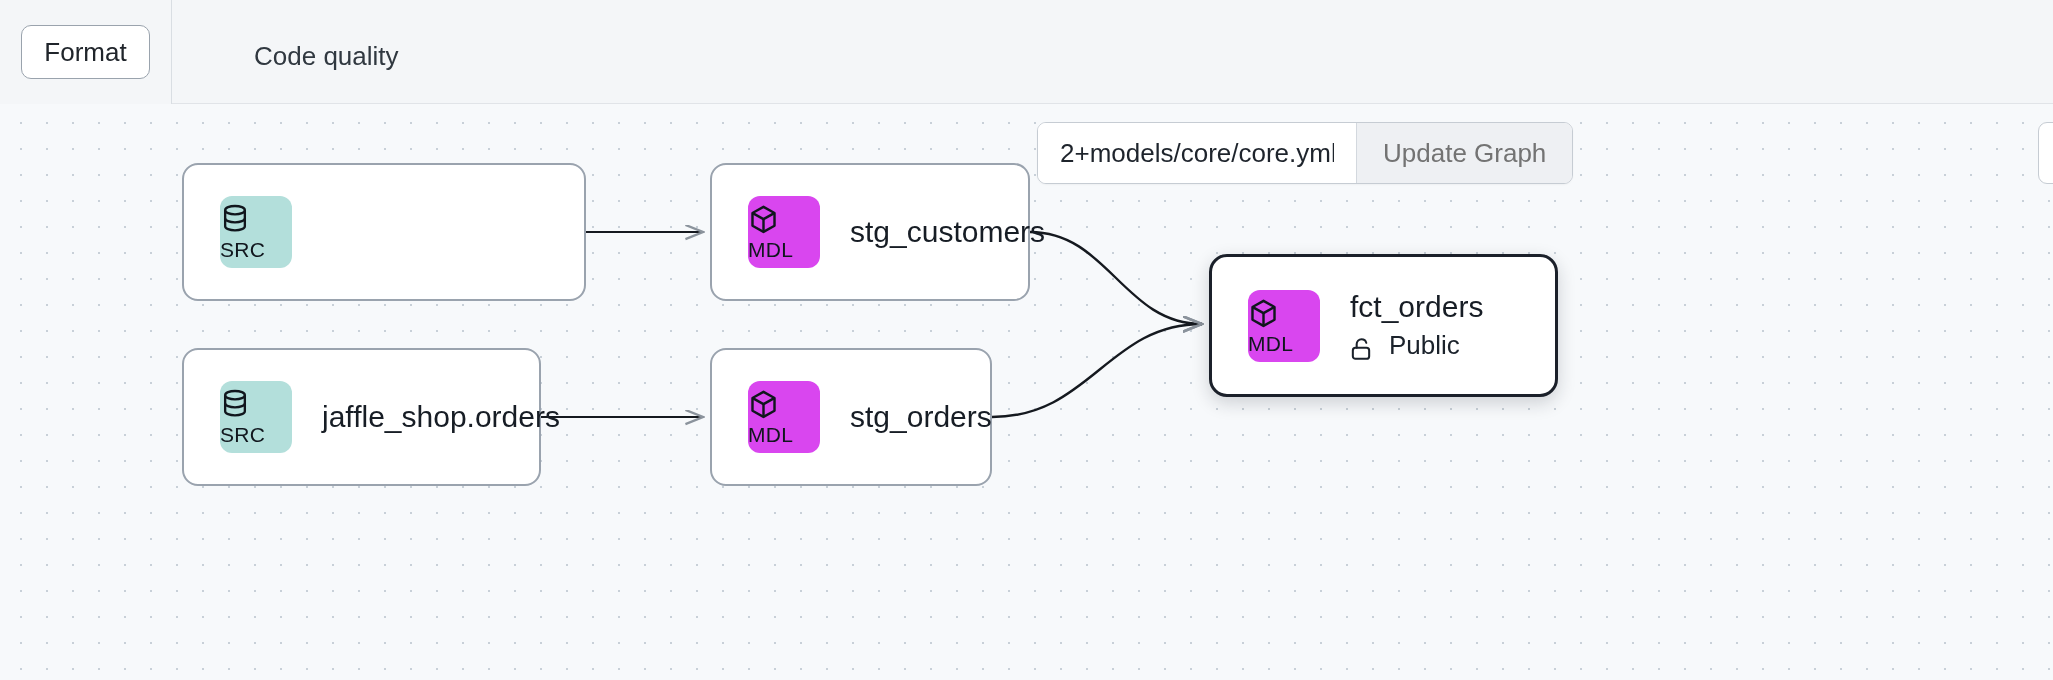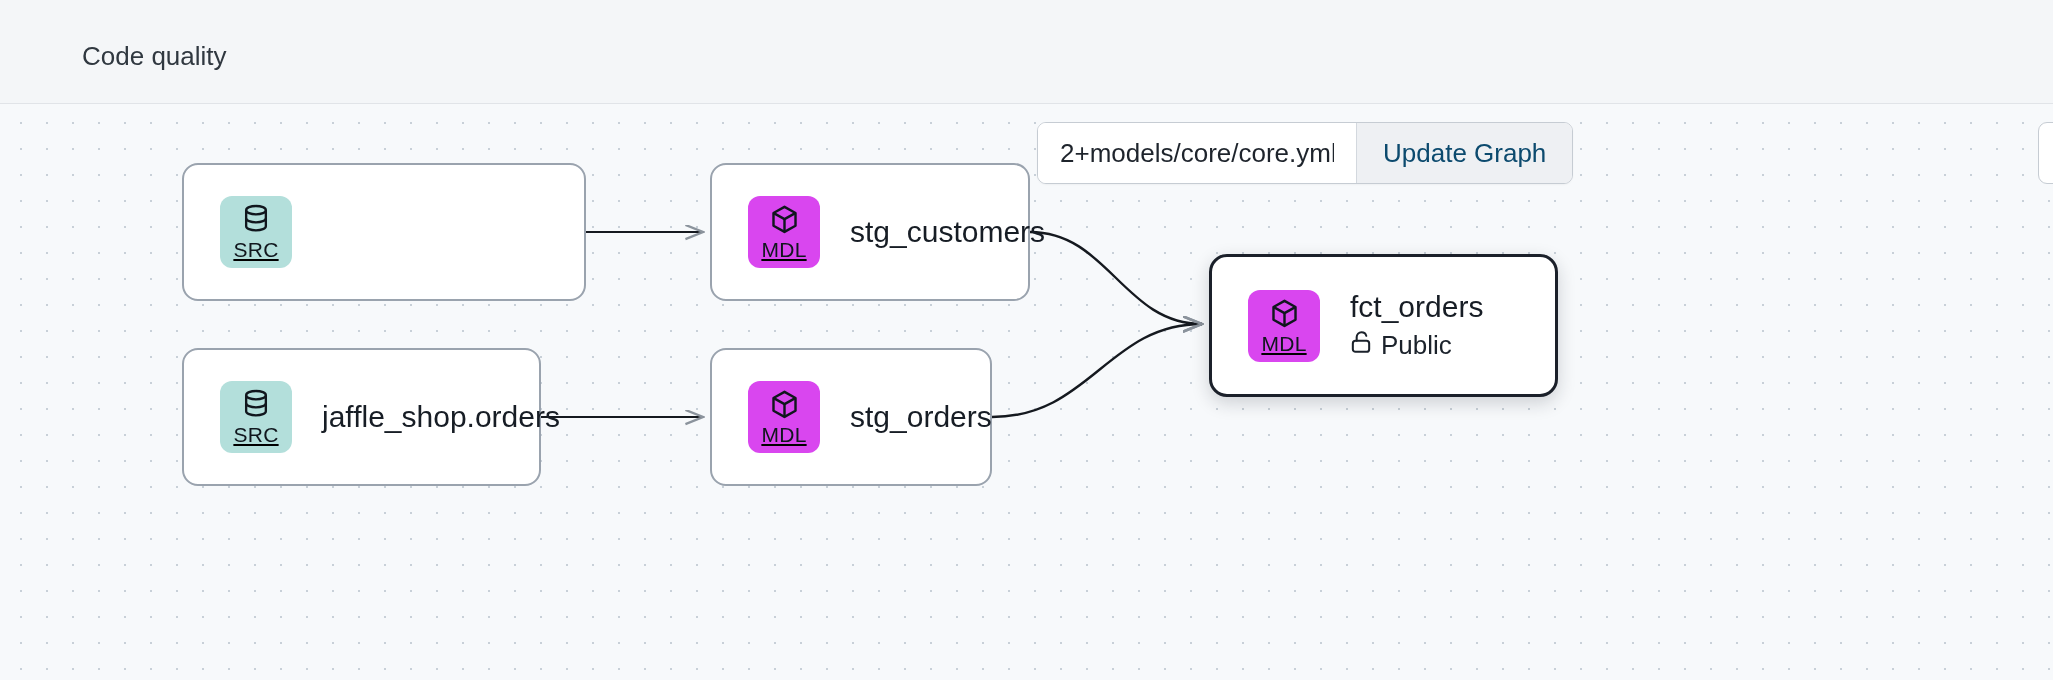--- a/index.html
+++ b/index.html
@@ -93,45 +93,44 @@
   }
   .node.selected {
     border: 3px solid #1b202a;
     box-shadow: 0 6px 18px rgba(20,26,38,0.18);
     border-radius: 18px;
   }
   .badge {
     width: 72px; height: 72px;
     border-radius: 12px;
     display: flex; flex-direction: column;
-    align-items: center; justify-content: center;
+    align-items: flex-start; justify-content: center;
     flex: 0 0 auto;
-    text-decoration: underline;
   }
   .badge.src { background: #b3dfdb; }
   .badge.mdl { background: #d946ef; }
   .badge svg { display: block; }
   .badge-text {
     font-size: 21px;
     color: #10161d;
     line-height: 1;
     margin-top: 3px;
     letter-spacing: 0.3px;
     font-family: "Liberation Sans", sans-serif;
   }
   .node-body { margin-left: 30px; display: flex; flex-direction: column; justify-content: center; }
   .node-title {
     font-size: 30px;
     color: #171d25;
     line-height: 1.15;
     white-space: nowrap;
   }
   .node-sub {
-    display: flex; align-items: flex-start;
-    gap: 9px;
+    display: flex; align-items: flex-end;
+    gap: 17px;
     margin-top: 6px;
     font-size: 26px;
     color: #1b222b;
   }
   .node-sub svg { display: block; }
 
   
   .graph-controls {
     position: absolute;
     left: 1037px; top: 18px;
@@ -149,21 +148,21 @@
     font-size: 26px;
     color: #1e242c;
     padding: 0 22px;
     width: 318px;
     font-family: "Liberation Sans", sans-serif;
   }
   .update-btn {
     border: none;
     border-left: 1px solid #d3d8de;
     background: #eef0f3;
-    color: #0c4a6e;
+    color: #737373;
     font-size: 26px;
     padding: 0 26px;
     cursor: pointer;
     white-space: nowrap;
     font-family: "Liberation Sans", sans-serif;
   }
   .side-control {
     position: absolute;
     left: 2038px; top: 18px;
     width: 60px; height: 62px;
@@ -171,20 +170,23 @@
     border: 1px solid #c6ccd3;
     border-radius: 9px;
   }
 </style>
 </head>
 <body>
 
 <div class="app">
 
   <div class="header">
+    <div class="header-left">
+      <button class="format-btn">Format</button>
+    </div>
     <div class="tabs">
       <div class="tab">Code quality</div>
     </div>
   </div>
 
   <div class="canvas">
 
     <svg class="edges" viewBox="0 0 2053 576" width="2053" height="576">
       <defs>
         <marker id="arrow" markerWidth="9" markerHeight="9" refX="8" refY="3.2" orient="auto" markerUnits="strokeWidth">

